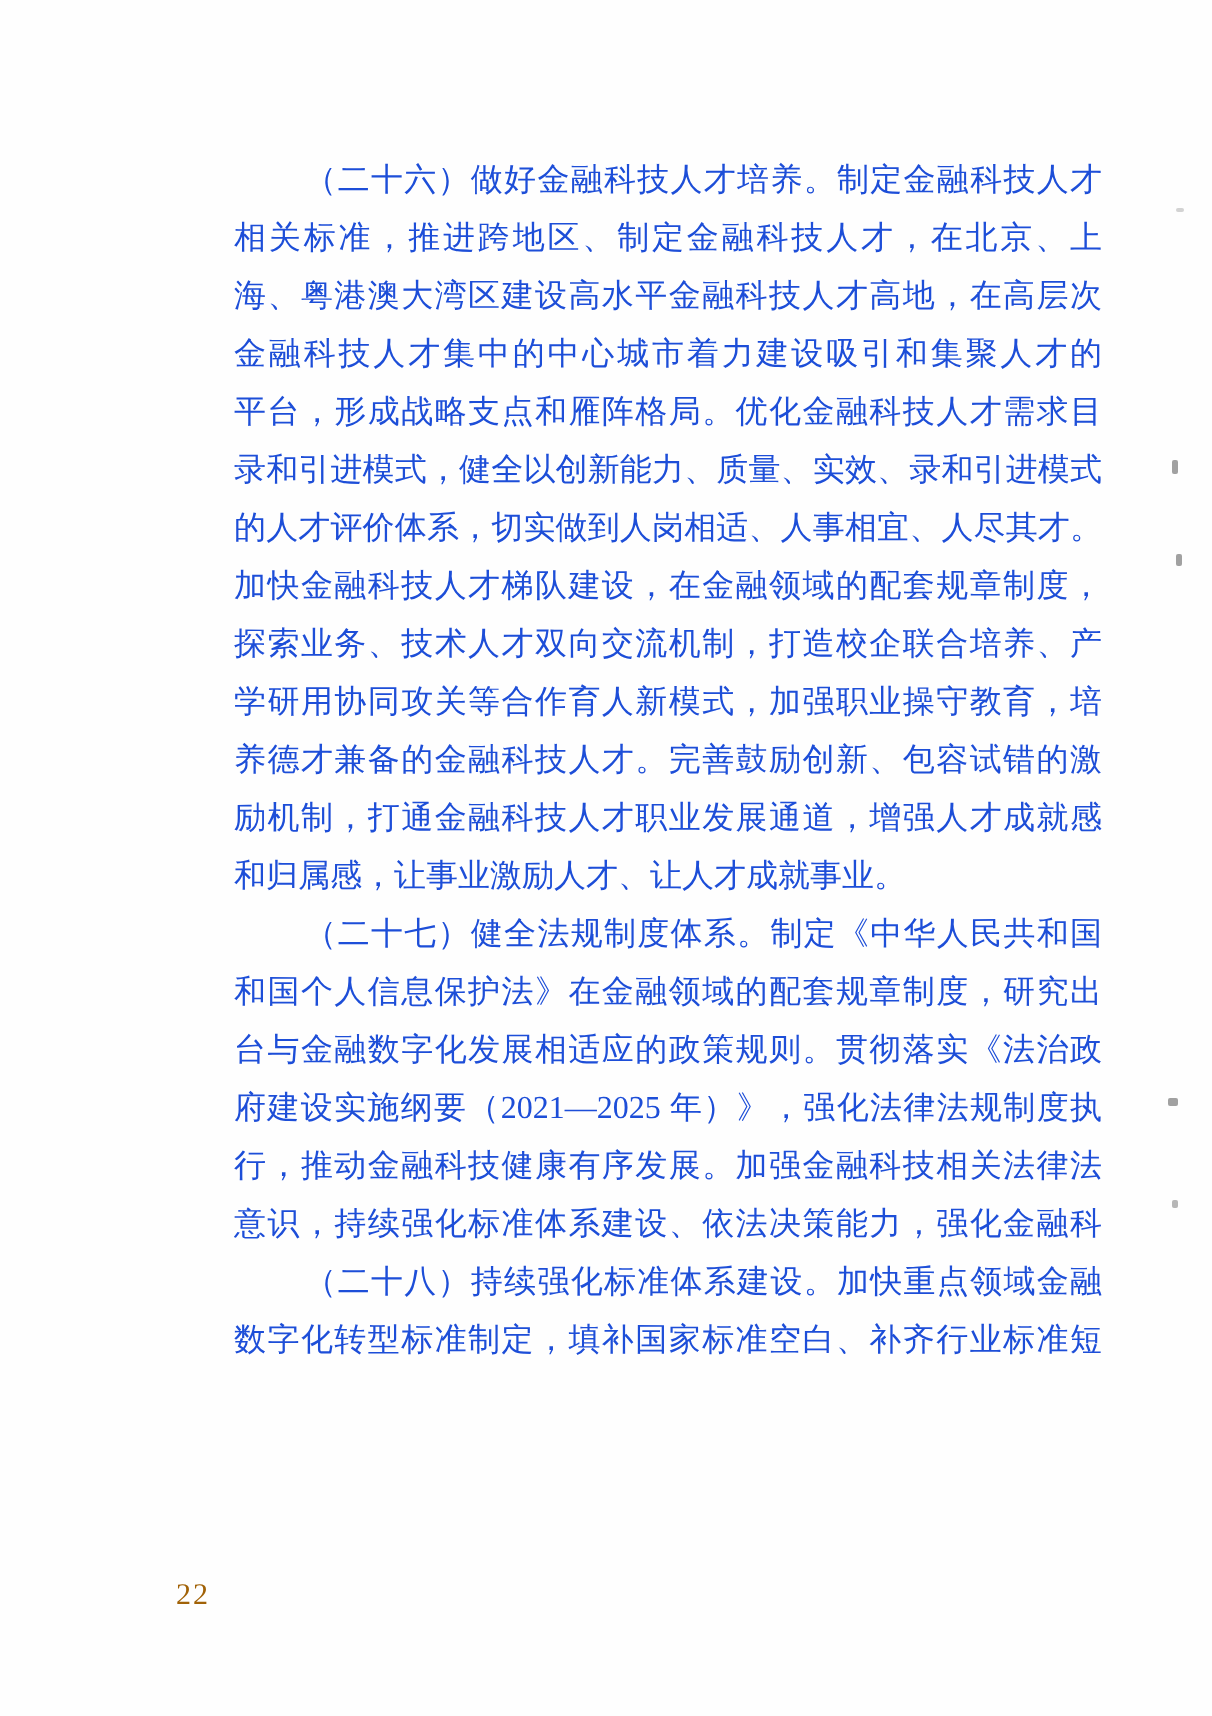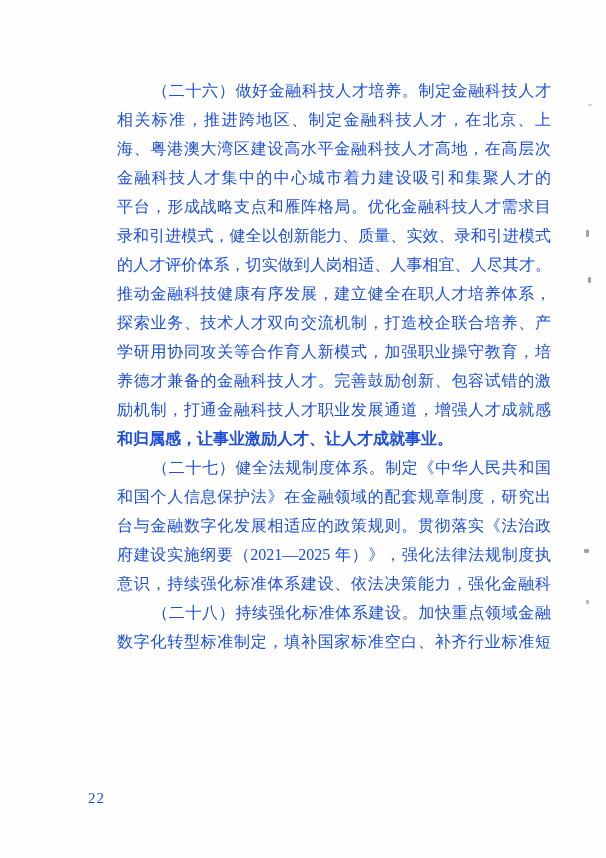--- a/index.html
+++ b/index.html
@@ -29,28 +29,27 @@
     height: 29px;
     text-align: justify;
     text-align-last: justify;
     overflow: hidden;
   }
   .line.indent {
     text-indent: 2.2em;
   }
   .line.end {
     text-align-last: left;
-    font-weight: bold;
   }
   .pagenum {
     position: absolute;
     left: 88px;
     top: 790px;
     font-size: 15px;
-    color: #1d4ed8;
+    color: #a16207;
     letter-spacing: 1px;
   }
   .speck {
     position: absolute;
     background: #6f6f6f;
     opacity: 0.65;
     border-radius: 1px;
   }
   .s1 { left: 588px; top: 104px; width: 4px; height: 2px; opacity: 0.3; }
   .s2 { left: 586px; top: 230px; width: 3px; height: 7px; }
@@ -64,30 +63,31 @@
 <div class="page">
 
   <div class="textblock">
     <div class="line indent">（二十六）做好金融科技人才培养。制定金融科技人才</div>
     <div class="line">相关标准，推进跨地区、制定金融科技人才，在北京、上</div>
     <div class="line">海、粤港澳大湾区建设高水平金融科技人才高地，在高层次</div>
     <div class="line">金融科技人才集中的中心城市着力建设吸引和集聚人才的</div>
     <div class="line">平台，形成战略支点和雁阵格局。优化金融科技人才需求目</div>
     <div class="line">录和引进模式，健全以创新能力、质量、实效、录和引进模式</div>
     <div class="line">的人才评价体系，切实做到人岗相适、人事相宜、人尽其才。</div>
-    <div class="line">推动金融科技健康有序发展，建立健全在职人才培养体系，</div>
+    <div class="line">加快金融科技人才梯队建设，在金融领域的配套规章制度，</div>
     <div class="line">探索业务、技术人才双向交流机制，打造校企联合培养、产</div>
     <div class="line">学研用协同攻关等合作育人新模式，加强职业操守教育，培</div>
     <div class="line">养德才兼备的金融科技人才。完善鼓励创新、包容试错的激</div>
     <div class="line">励机制，打通金融科技人才职业发展通道，增强人才成就感</div>
     <div class="line end">和归属感，让事业激励人才、让人才成就事业。</div>
     <div class="line indent">（二十七）健全法规制度体系。制定《中华人民共和国</div>
     <div class="line">和国个人信息保护法》在金融领域的配套规章制度，研究出</div>
     <div class="line">台与金融数字化发展相适应的政策规则。贯彻落实《法治政</div>
     <div class="line">府建设实施纲要（2021—2025 年）》，强化法律法规制度执</div>
+    <div class="line">行，推动金融科技健康有序发展。加强金融科技相关法律法</div>
     <div class="line">意识，持续强化标准体系建设、依法决策能力，强化金融科</div>
     <div class="line indent">（二十八）持续强化标准体系建设。加快重点领域金融</div>
     <div class="line">数字化转型标准制定，填补国家标准空白、补齐行业标准短</div>
   </div>
 
   <div class="pagenum">22</div>
 
   <div class="speck s1"></div>
   <div class="speck s2"></div>
   <div class="speck s3"></div>

